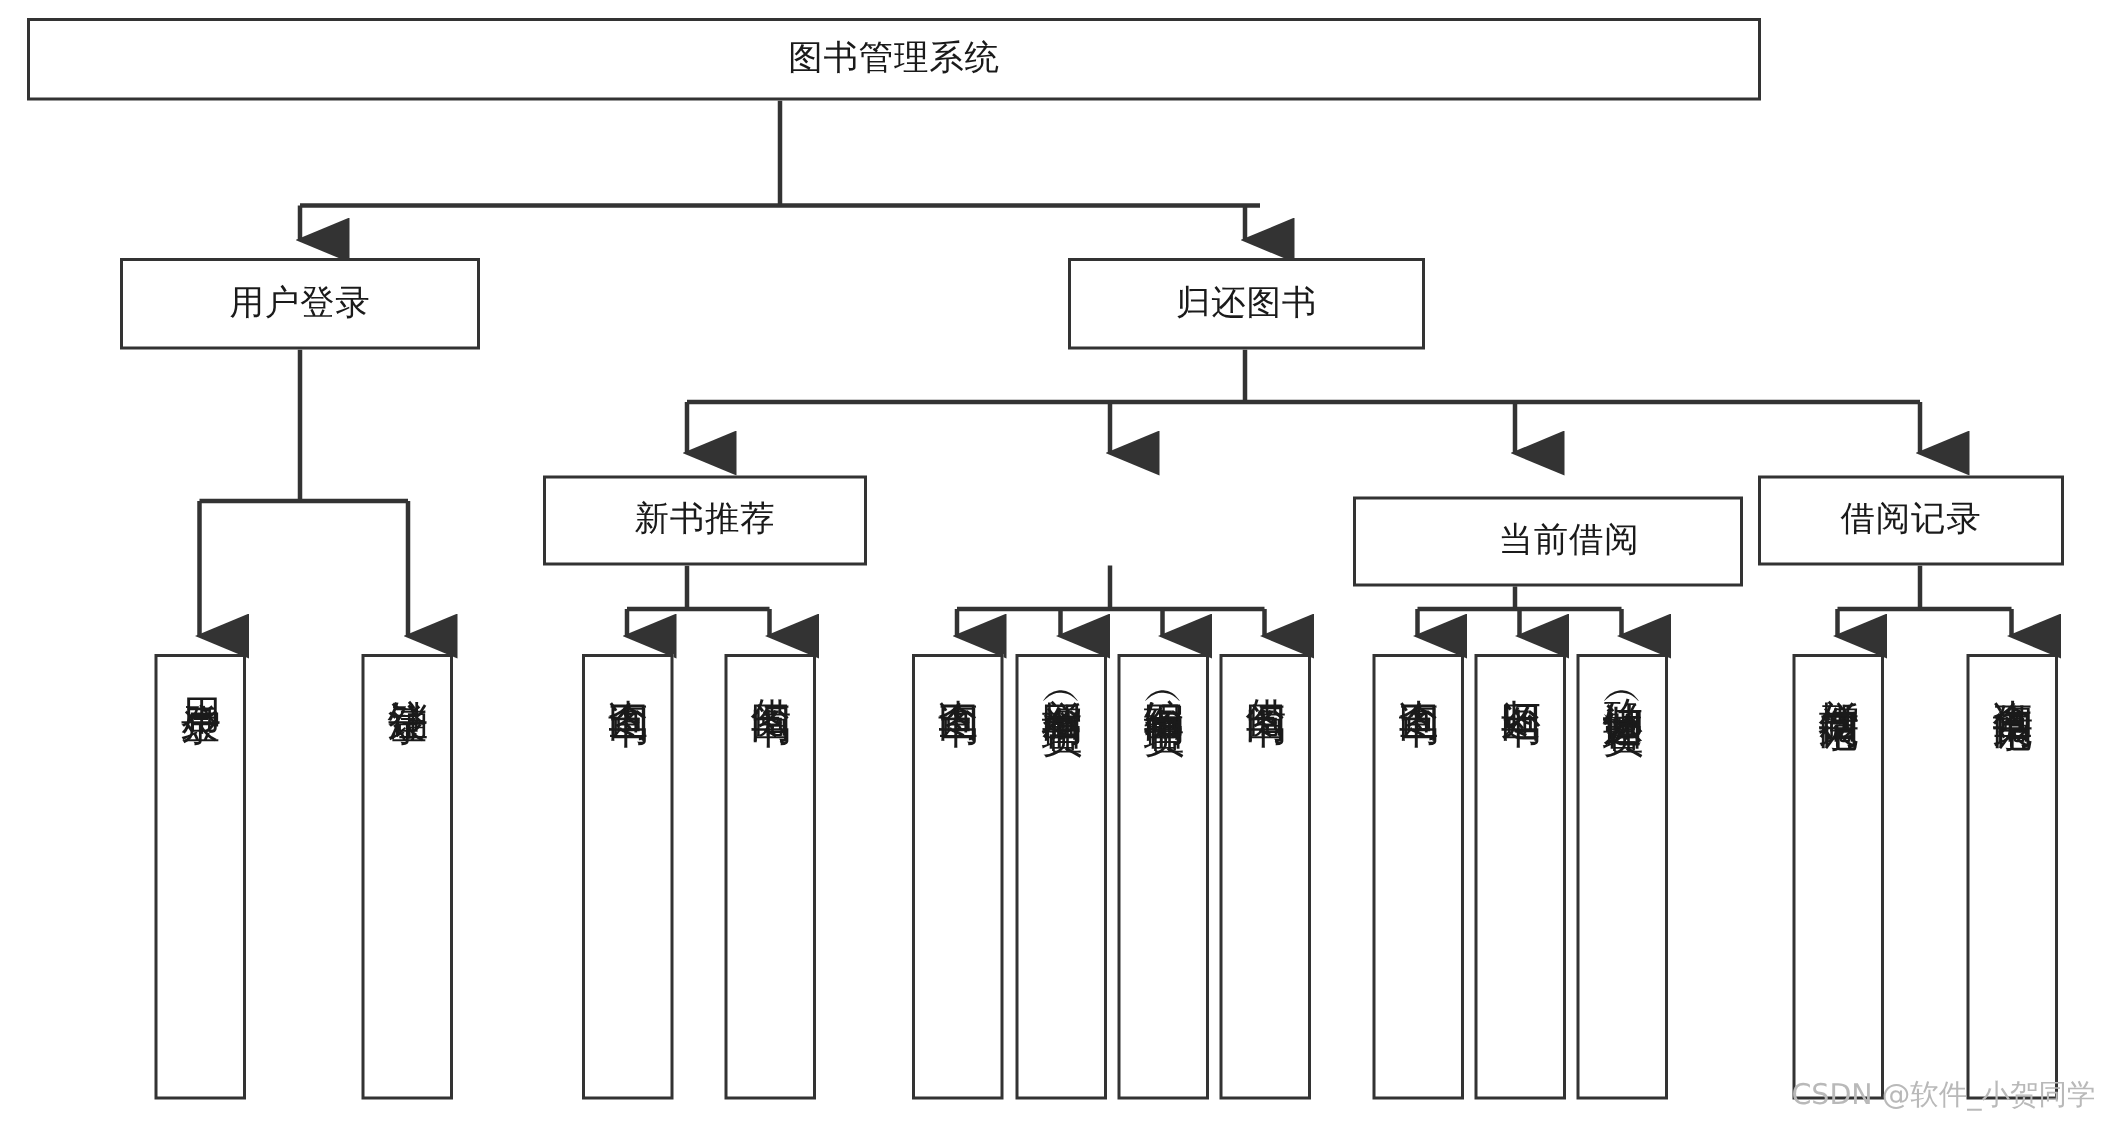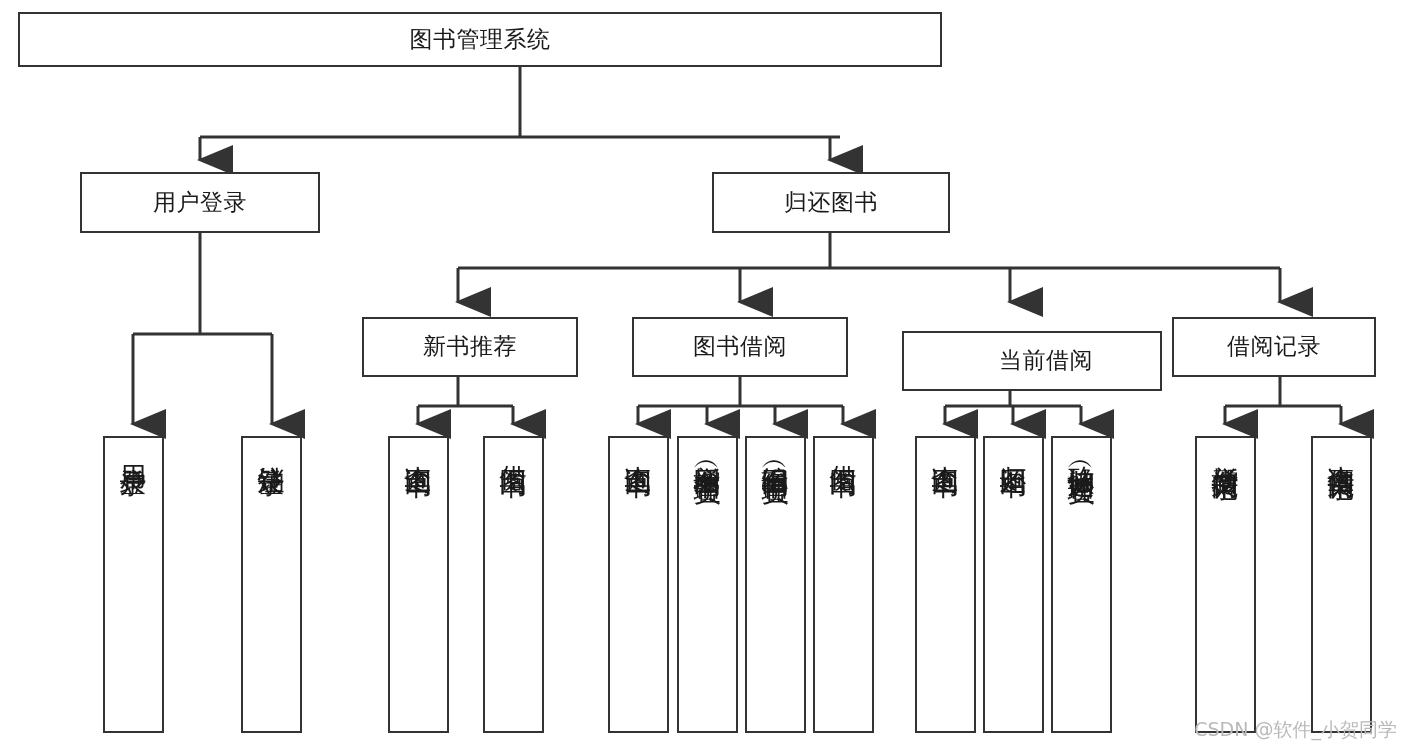--- a/index.html
+++ b/index.html
@@ -116,36 +116,33 @@
       <path d="M 1013 406 L 1013 424" marker-end="url(#arrow)"></path>
       <path d="M 1081 406 L 1081 424" marker-end="url(#arrow)"></path>
 
       <path d="M 1280 377 L 1280 406"></path>
       <path d="M 1225 406 L 1341 406"></path>
       <path d="M 1225 406 L 1225 424" marker-end="url(#arrow)"></path>
       <path d="M 1341 406 L 1341 424" marker-end="url(#arrow)"></path>
     </g>
   </svg>
 
-  <div class="node h root" style="left:18px; top:12px; width:924px; height:55px;">
+  <div class="node h root" style="left:18px; top:12px; width:1156px; height:55px;">
     <span class="lbl">图书管理系统</span>
   </div>
 
   <div class="node h" style="left:80px; top:172px; width:240px; height:61px;">
     <span class="lbl">用户登录</span>
   </div>
   <div class="node h" style="left:712px; top:172px; width:238px; height:61px;">
     <span class="lbl">归还图书</span>
   </div>
 
   <div class="node h" style="left:362px; top:317px; width:216px; height:60px;">
     <span class="lbl">新书推荐</span>
-  </div>
-  <div class="node h" style="left:632px; top:317px; width:216px; height:60px;">
-    <span class="lbl">图书借阅</span>
   </div>
   <div class="node h" style="left:902px; top:331px; width:260px; height:60px;padding-left:28px;">
     <span class="lbl">当前借阅</span>
   </div>
   <div class="node h" style="left:1172px; top:317px; width:204px; height:60px;">
     <span class="lbl">借阅记录</span>
   </div>
 
   <div class="node v" style="left:103px; top:436px; width:61px; height:297px;">
     <span class="lbl">用户登录</span>

